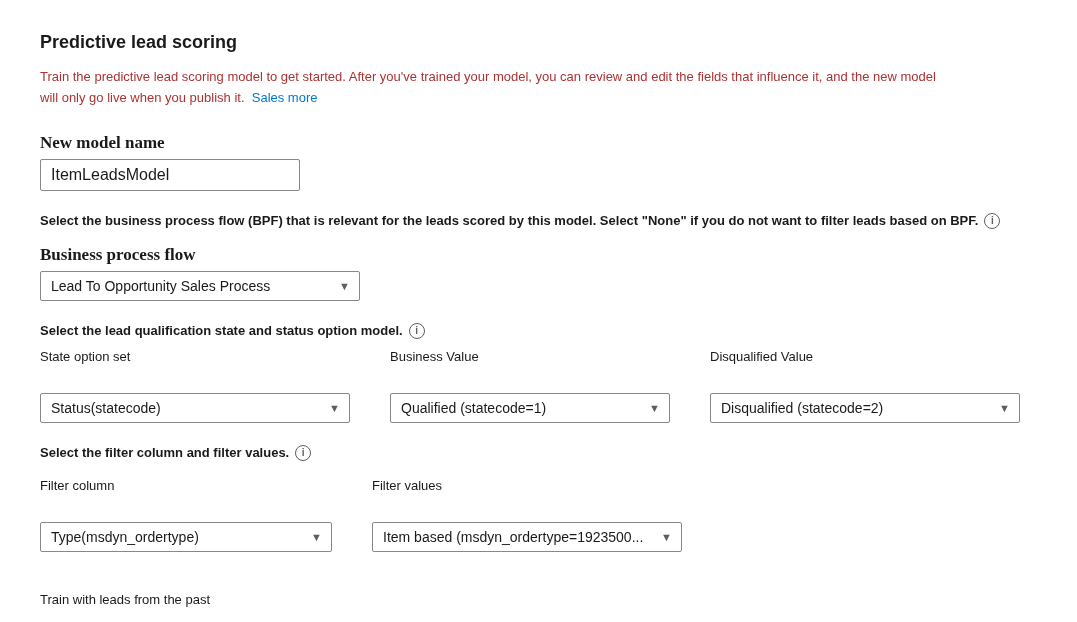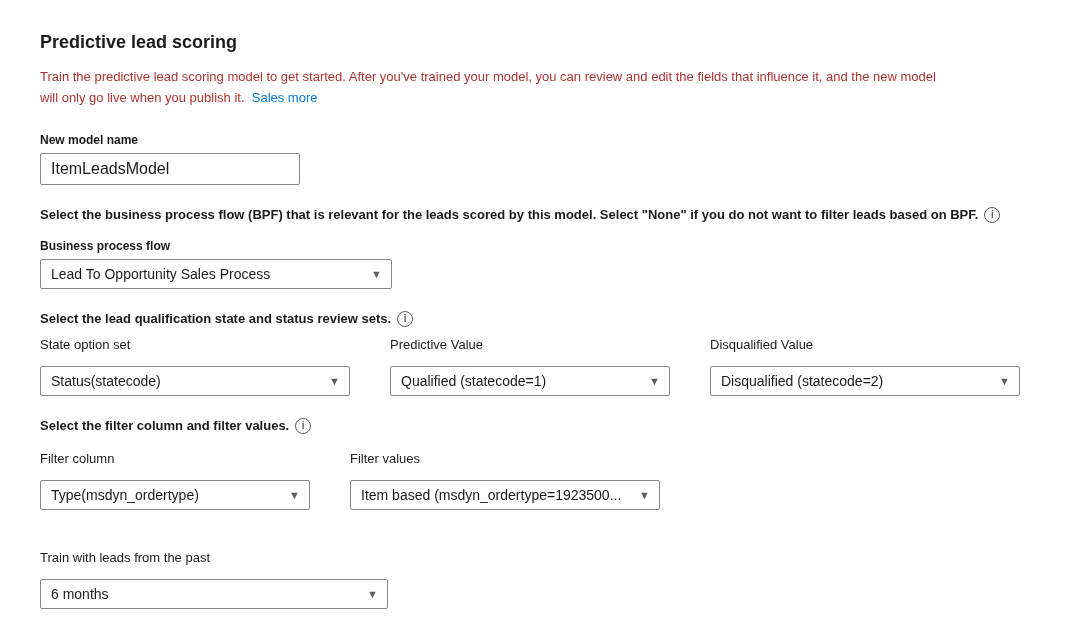--- a/index.html
+++ b/index.html
@@ -27,24 +27,25 @@
       max-width: 900px;
     }
     .description a {
       color: #0078d4;
       text-decoration: none;
     }
     .section {
       margin-bottom: 22px;
     }
     .field-label {
-      font-size: 12px;
+      font-size: 17px;
       font-weight: 600;
       color: #1a1a1a;
       margin-bottom: 6px;
+      font-family: Liberation Serif, serif;
     }
     .text-input {
       border: 1.5px solid #8a8886;
       border-radius: 2px;
       padding: 6px 10px;
       font-size: 16px;
       width: 260px;
       outline: none;
       color: #1a1a1a;
     }
@@ -91,50 +92,50 @@
     .dropdown-chevron {
       position: absolute;
       right: 10px;
       top: 50%;
       transform: translateY(-50%);
       pointer-events: none;
       color: #605e5c;
       font-size: 11px;
     }
     .dropdown-bpf {
-      width: 352px;
+      width: 320px;
     }
     .dropdown-state {
       width: 310px;
     }
     .dropdown-qualified {
       width: 280px;
     }
     .dropdown-disqualified {
       width: 310px;
     }
     .dropdown-filter-col {
-      width: 270px;
+      width: 292px;
     }
     .dropdown-filter-val {
       width: 310px;
     }
     .dropdown-months {
       width: 348px;
     }
     .fields-row {
       display: flex;
       gap: 40px;
       align-items: flex-end;
       flex-wrap: wrap;
     }
     .field-group {
       display: flex;
       flex-direction: column;
-      gap: 8px;
+      gap: 23px;
     }
     .section-desc {
       font-size: 13px;
       font-weight: 600;
       color: #1a1a1a;
       display: flex;
       align-items: center;
       gap: 6px;
       margin-bottom: 10px;
     }
@@ -173,38 +174,38 @@
       <select class="dropdown dropdown-bpf">
         <option>Lead To Opportunity Sales Process</option>
         <option>None</option>
       </select>
       <span class="dropdown-chevron">▼</span>
     </div>
   </div>
 
   <div class="section">
     <div class="section-desc">
-      <span>Select the lead qualification state and status review sets.</span>
+      <span>Select the lead qualification state and status option model.</span>
       <span class="info-icon">i</span>
     </div>
 
     <div class="fields-row">
 
       <div class="field-group">
         <div class="sub-label">State option set</div>
         <div class="dropdown-wrapper">
           <select class="dropdown dropdown-state">
             <option>Status(statecode)</option>
           </select>
           <span class="dropdown-chevron">▼</span>
         </div>
       </div>
 
       <div class="field-group">
-        <div class="sub-label">Predictive Value</div>
+        <div class="sub-label">Business Value</div>
         <div class="dropdown-wrapper">
           <select class="dropdown dropdown-qualified">
             <option>Qualified (statecode=1)</option>
           </select>
           <span class="dropdown-chevron">▼</span>
         </div>
       </div>
 
       <div class="field-group">
         <div class="sub-label">Disqualified Value</div>

